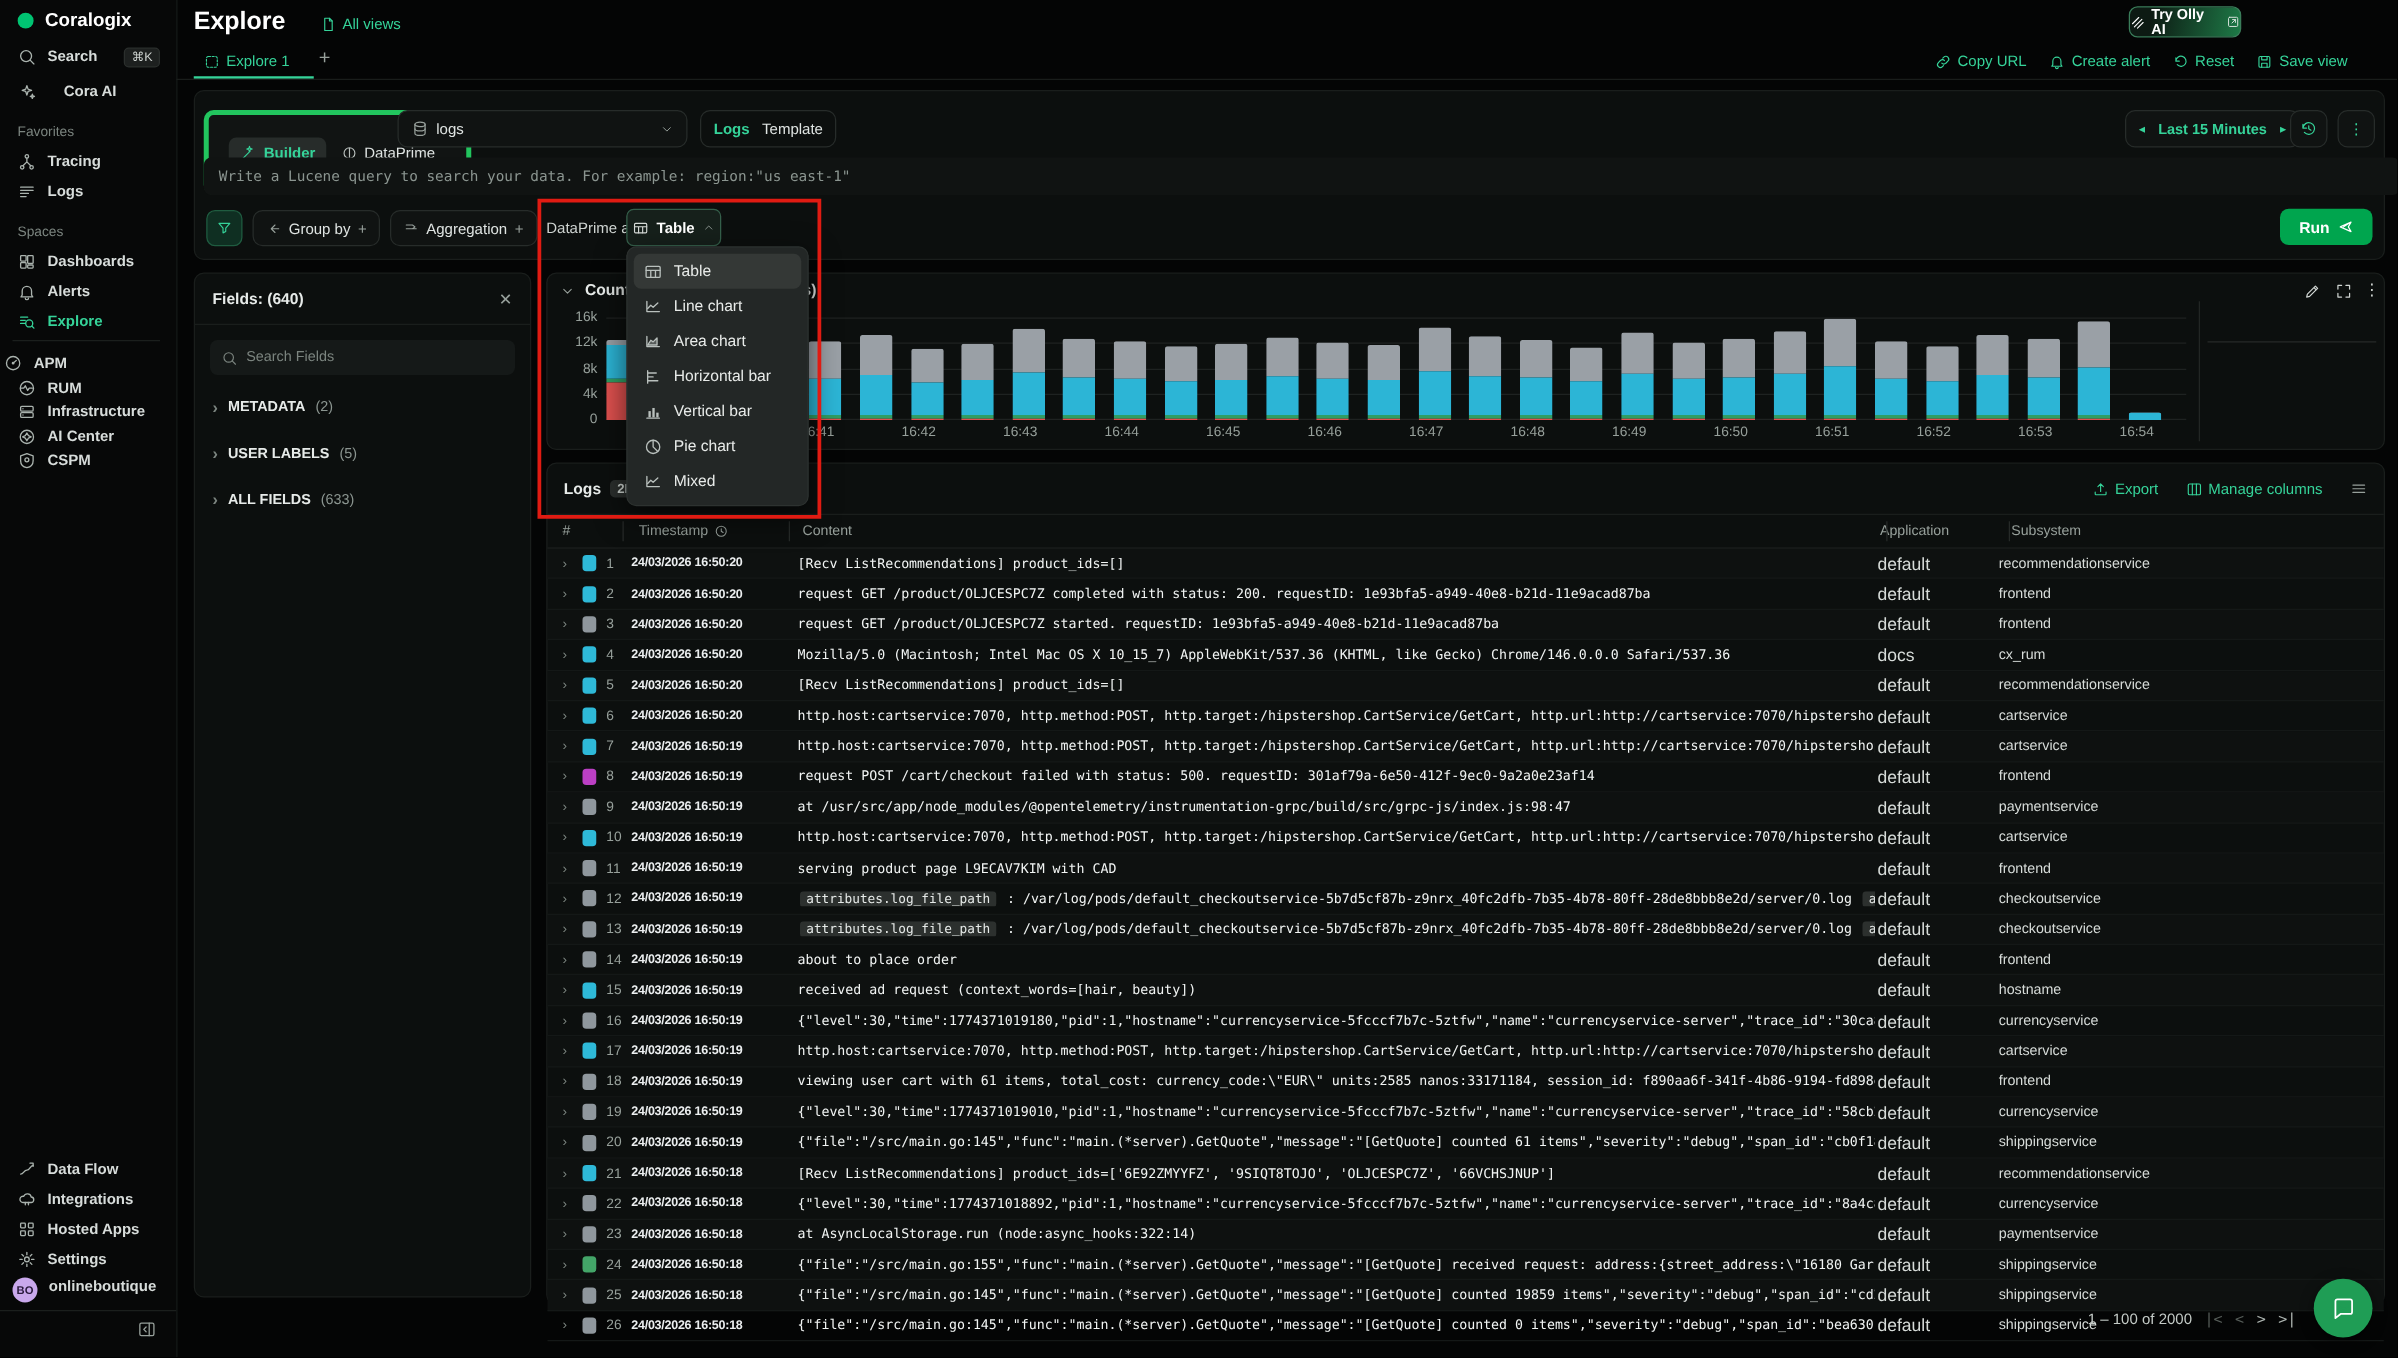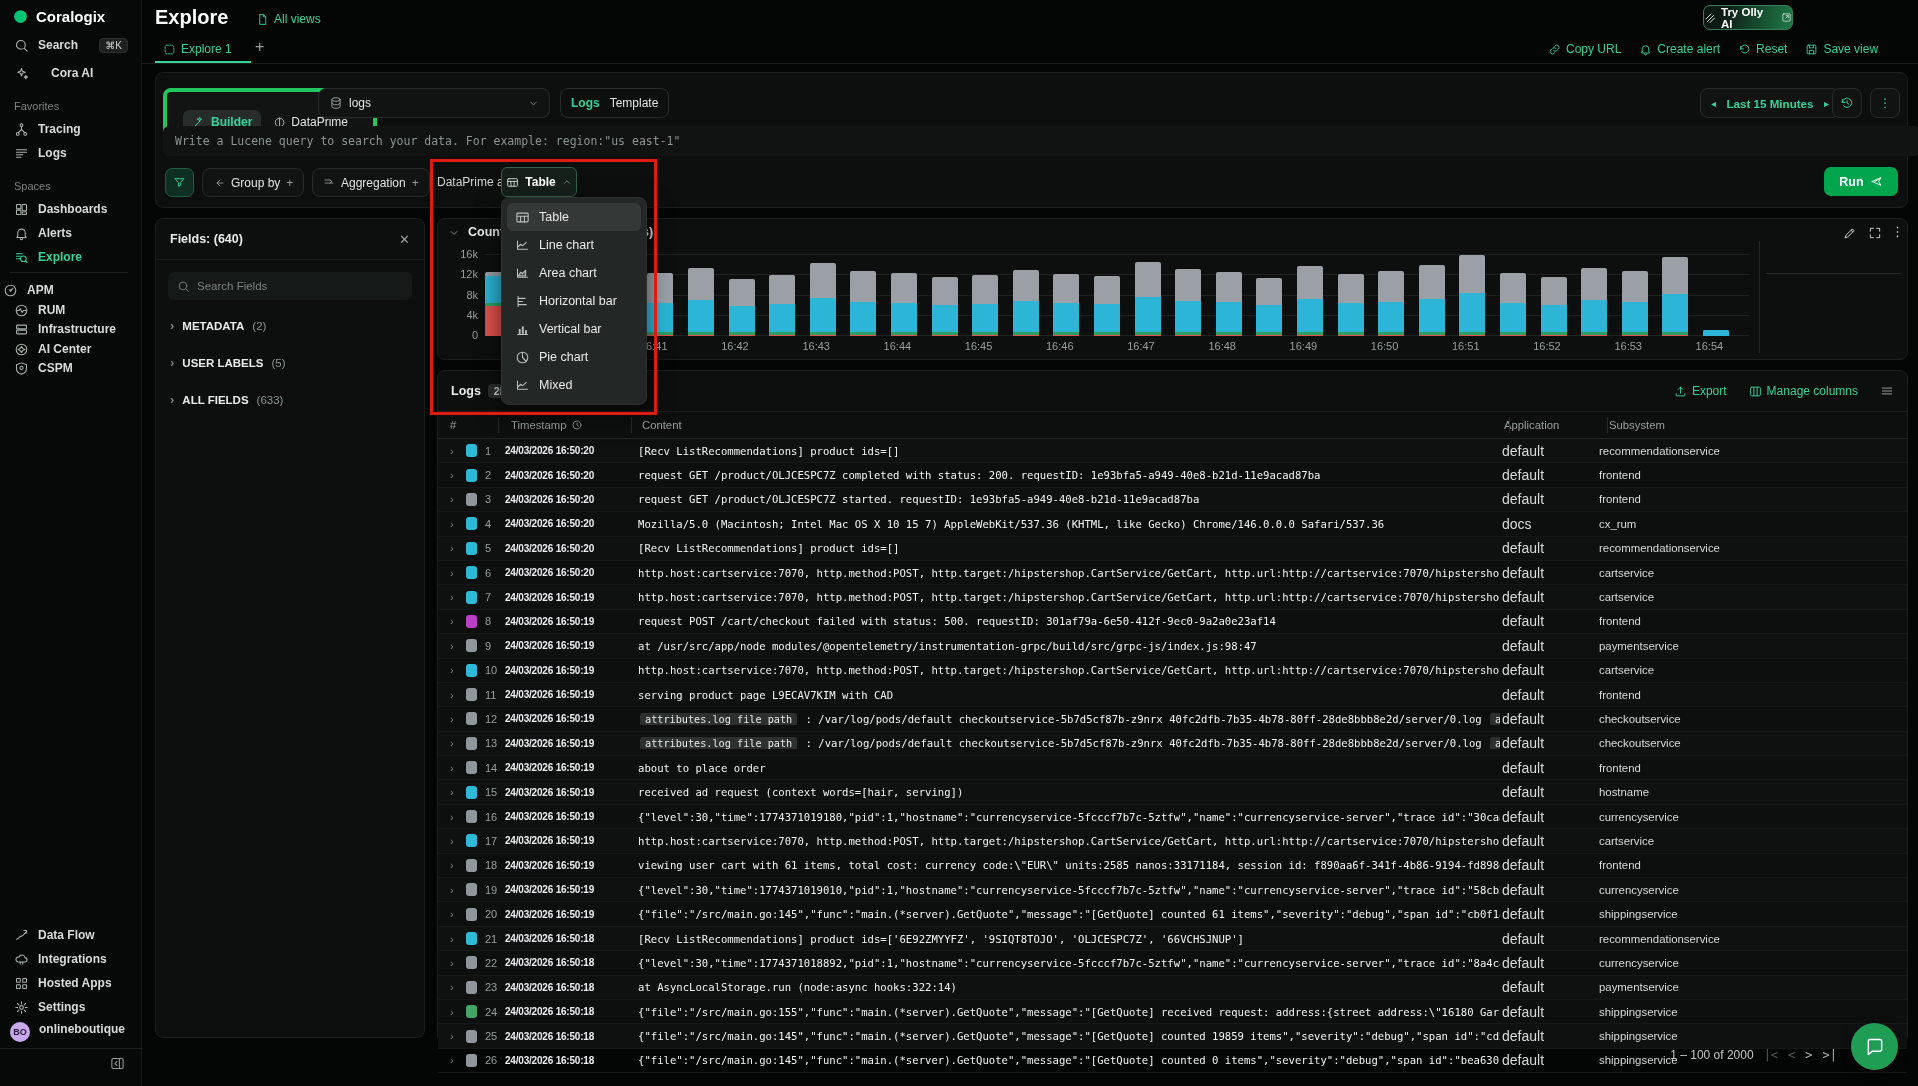--- a/index.html
+++ b/index.html
@@ -864,21 +864,21 @@
           <span class="rts">24/03/2026 16:50:19</span>
           <span class="rcontent"><span>about to place order</span></span>
           <span class="rapp">default</span>
           <span class="rsub">frontend</span>
         </div>
         <div class="trow">
           <span class="chev">›</span>
           <span class="sevsq" style="background: rgb(46, 185, 216);"></span>
           <span class="rnum">15</span>
           <span class="rts">24/03/2026 16:50:19</span>
-          <span class="rcontent"><span>received ad request (context_words=[hair, serving])</span></span>
+          <span class="rcontent"><span>received ad request (context_words=[hair, beauty])</span></span>
           <span class="rapp">default</span>
           <span class="rsub">hostname</span>
         </div>
         <div class="trow">
           <span class="chev">›</span>
           <span class="sevsq" style="background: rgb(143, 151, 157);"></span>
           <span class="rnum">16</span>
           <span class="rts">24/03/2026 16:50:19</span>
           <span class="rcontent"><span>{"level":30,"time":1774371019180,"pid":1,"hostname":"currencyservice-5fcccf7b7c-5ztfw","name":"currencyservice-server","trace_id":"30ca8d38ba744d58f0bccac197ff8cad","span_id":"af7a996</span></span>
           <span class="rapp">default</span>

